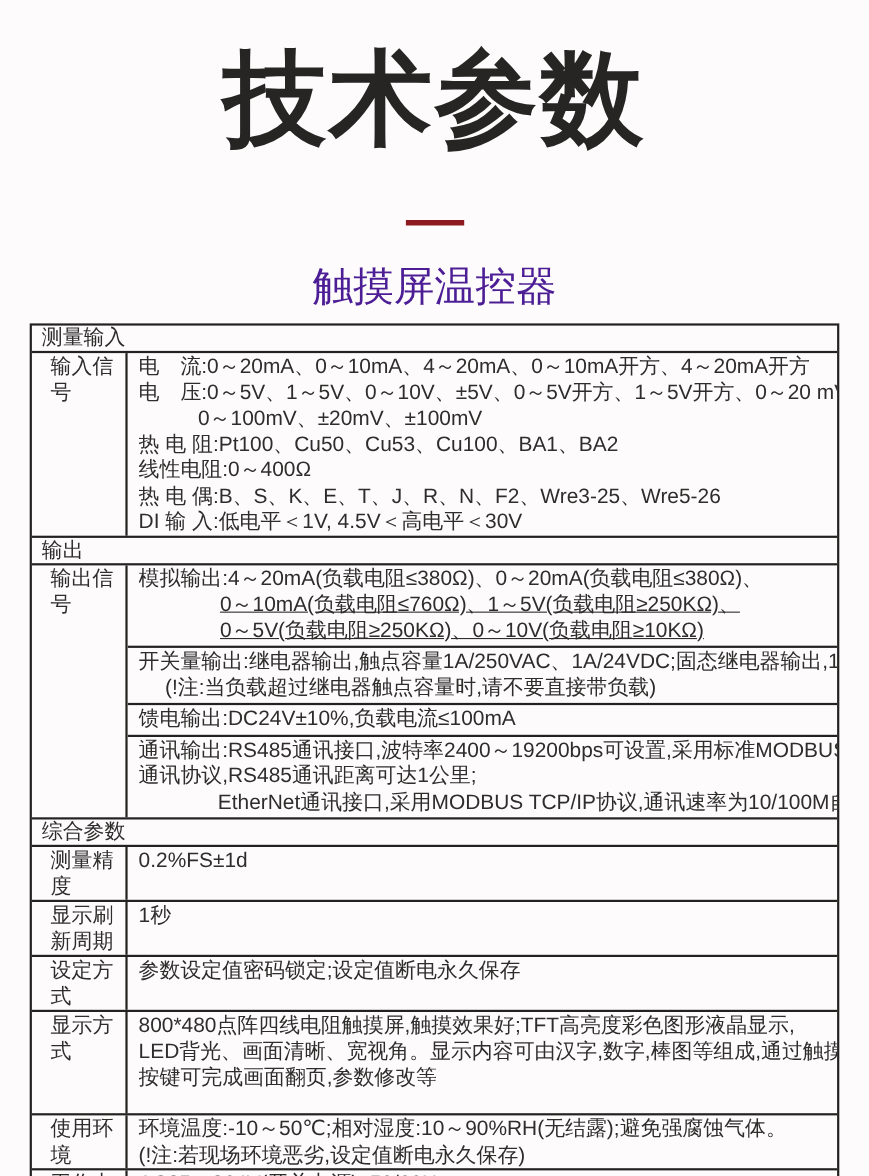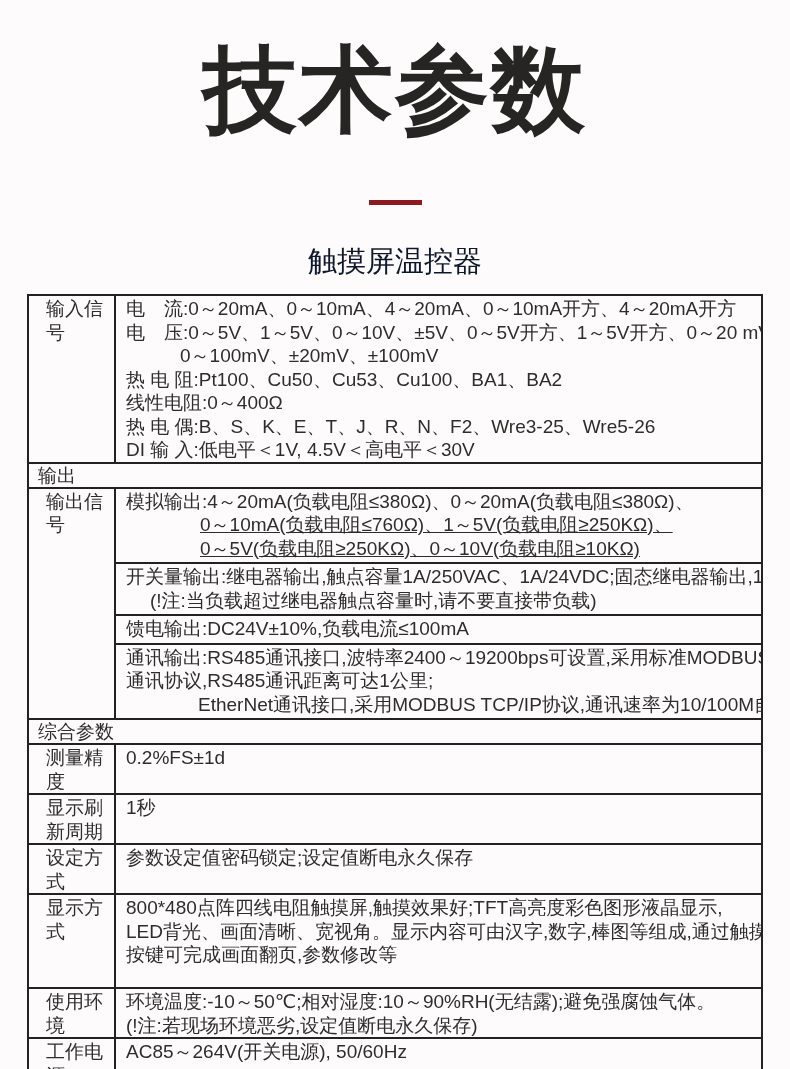--- a/index.html
+++ b/index.html
@@ -22,24 +22,24 @@
   }
   .title-divider {
     width: 53px;
     height: 5px;
     margin: 50px auto 0 auto;
     background: #8c1a1e;
   }
   .page-subtitle {
     margin-top: 36px;
     text-align: center;
-    font-size: 29px;
+    font-size: 37px;
     line-height: 40px;
     font-weight: 500;
-    color: #0f172a;
+    color: #4c1d95;
   }
 
   .spec-table {
     width: 736px;
     margin: 13px auto 0 auto;
     border: 2px solid #232221;
     font-size: 19px;
     line-height: 23.5px;
     background: transparent;
   }
@@ -90,20 +90,21 @@
 <body>
 
 <div class="page-title">技术参数</div>
 
 <div class="title-divider" style="background: rgb(140, 26, 30);"></div>
 
 <div class="page-subtitle">触摸屏温控器</div>
 
 <div class="spec-table">
 
+  <div class="sec-header">测量输入</div>
 
   <div class="pair-row">
     <div class="label-cell">输入信号</div>
     <div class="value-cell">
       <div class="tline">电　流:0～20mA、0～10mA、4～20mA、0～10mA开方、4～20mA开方</div>
       <div class="tline">电　压:0～5V、1～5V、0～10V、±5V、0～5V开方、1～5V开方、0～20 mV、</div>
       <div class="tline ind-54">0～100mV、±20mV、±100mV</div>
       <div class="tline">热 电 阻:Pt100、Cu50、Cu53、Cu100、BA1、BA2</div>
       <div class="tline">线性电阻:0～400Ω</div>
       <div class="tline">热 电 偶:B、S、K、E、T、J、R、N、F2、Wre3-25、Wre5-26</div>

